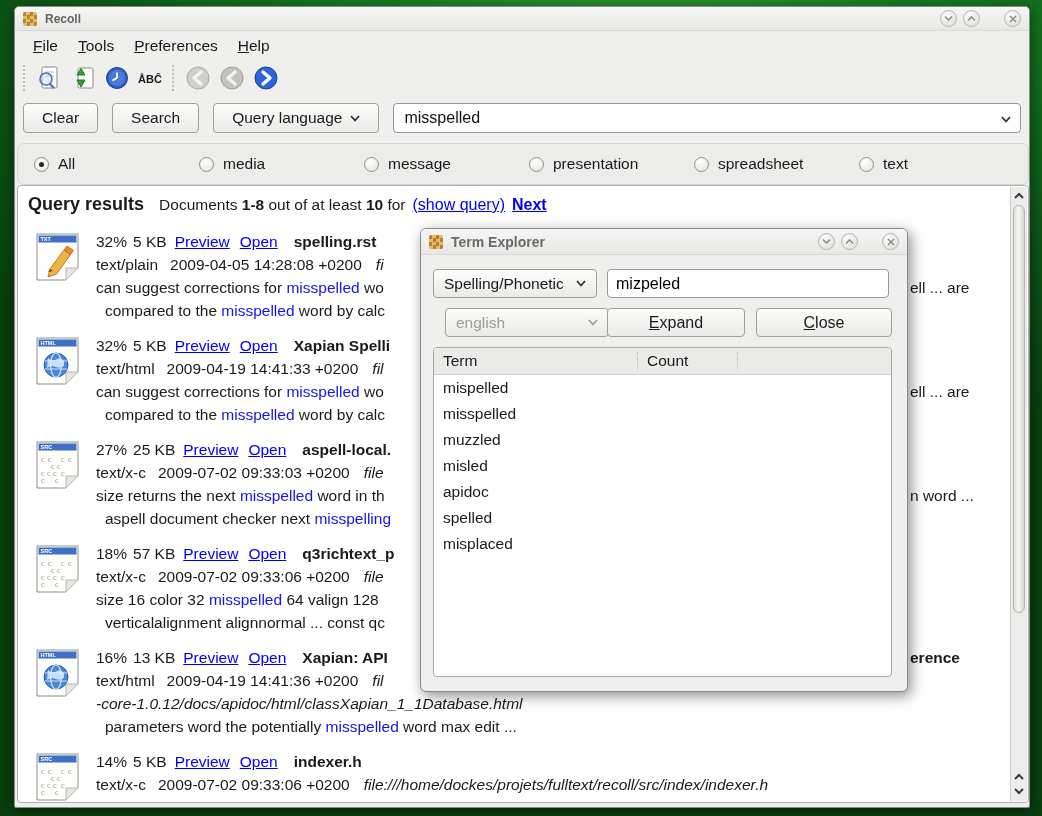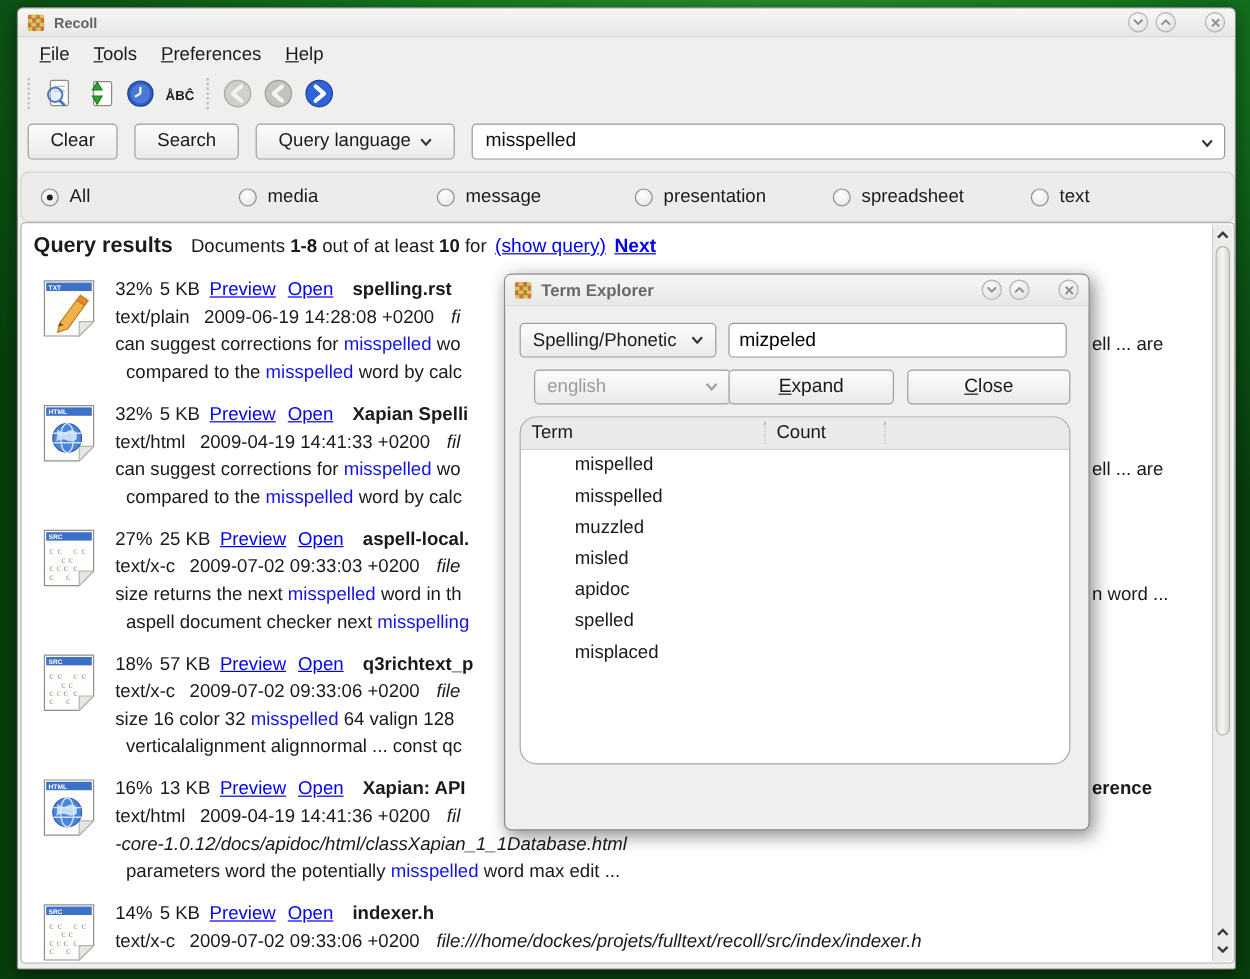--- a/index.html
+++ b/index.html
@@ -152,30 +152,30 @@
     background:#fff; border:1px solid #98989a; border-radius:4px;
     display:flex; align-items:center; padding:0 8px;
   }
   .dlg-input input {
     border:none; outline:none; width:100%; font-size:16px;
     font-family:"Liberation Sans",sans-serif; background:transparent;
   }
   .dlg-expand { position:absolute; left:186px; top:79px; width:138px; height:29px; font-size:16px; }
   .dlg-close  { position:absolute; left:335px; top:79px; width:136px; height:29px; font-size:16px; }
   .term-table {
-    position:absolute; left:12px; top:118px; width:459px; height:290px;
-    background:#fff; border:1px solid #a8a8a4; border-radius:14px; overflow:hidden;
+    position:absolute; left:12px; top:118px; width:459px; height:330px;
+    background:#fff; border:1px solid #a8a8a4; border-radius:4px; overflow:hidden;
   }
   .tt-header {
     height:27px; background:#eaeae8; border-bottom:1px solid #cfcfcb;
     display:flex; align-items:center; font-size:15.5px;
   }
   .tt-header .c1 { width:204px; padding-left:9px; border-right:1px dotted #b9b9b5; height:18px; line-height:18px; }
   .tt-header .c2 { padding-left:9px; border-right:1px dotted #b9b9b5; width:100px; height:18px; line-height:18px; }
-  .tt-row { height:26px; display:flex; align-items:center; font-size:15.5px;padding-left:36px; }
+  .tt-row { height:26px; display:flex; align-items:center; font-size:15.5px; }
   .tt-row .c1 { width:204px; padding-left:9px; }
   .tt-row .c2 { padding-left:9px; }
 </style>
 </head>
 <body>
 
 <div class="window">
 
   <div class="titlebar">
     <span class="app-icon"></span>
@@ -318,21 +318,21 @@
               <text x="6.5" y="9.3" font-size="5.5" font-weight="bold" fill="#fff" font-family="Liberation Sans,sans-serif">TXT</text>
               <path d="M16 37 L30 18 l6.5 4.5 L22.5 42 l-8.5 3 z" fill="#f2b24a" stroke="#c07820"></path>
               <path d="M30 18 l6.5 4.5 L39.5 18.5 l-6.5 -4.5 z" fill="#e8892a" stroke="#c07820"></path>
               <path d="M16 37 l3 2 -5 1 z" fill="#6b4a1e"></path>
             </svg></span>
     <div class="row-lines">
       <div class="l l1">
         <span class="pct">32%</span><span class="size">5 KB</span><a class="link">Preview</a><a class="link">Open</a><span class="rtitle">spelling.rst</span>
       </div>
       <div class="l l2">
-        <span class="mime">text/plain</span><span class="date">2009-06-19 14:28:08 +0200</span><span class="fpath">fi</span>
+        <span class="mime">text/plain</span><span class="date">2009-04-05 14:28:08 +0200</span><span class="fpath">fi</span>
       </div>
       <div class="l l3"><span>can suggest corrections for </span><span class="hl">misspelled</span><span> wo</span></div>
       <div class="l l4"><span>compared to the </span><span class="hl">misspelled</span><span> word by calc</span></div>
     </div>
   </div>
 
   <div class="row">
     <span class="doc-icon"><svg width="48" height="50" viewBox="0 0 48 50">
               <path d="M3 2 h41 v34 l-12 12 H3 z" fill="#fdfdfc" stroke="#8f8f8b"></path>
               <path d="M44 36 l-12 12 v-12 z" fill="#e6e6e3" stroke="#b5b5b1"></path>

